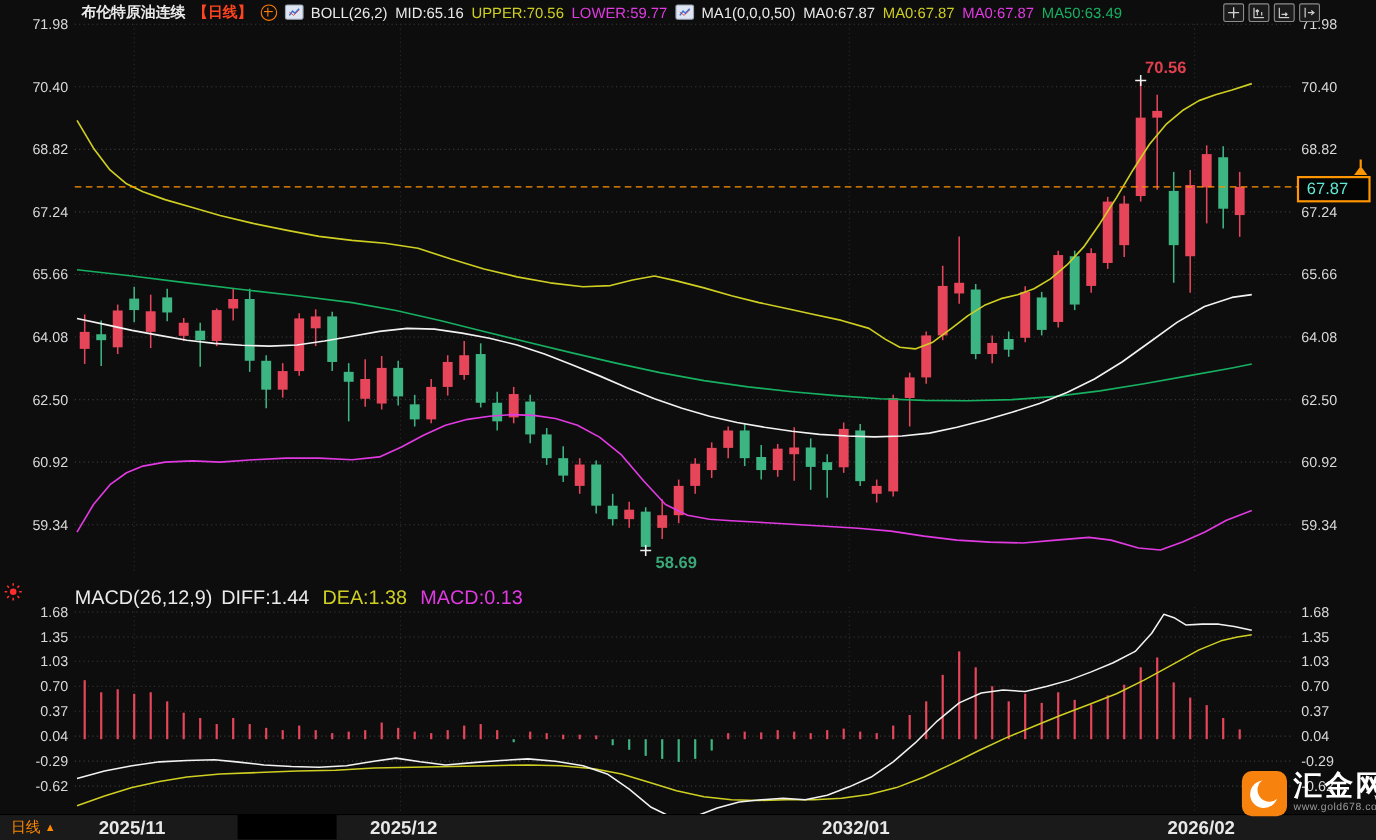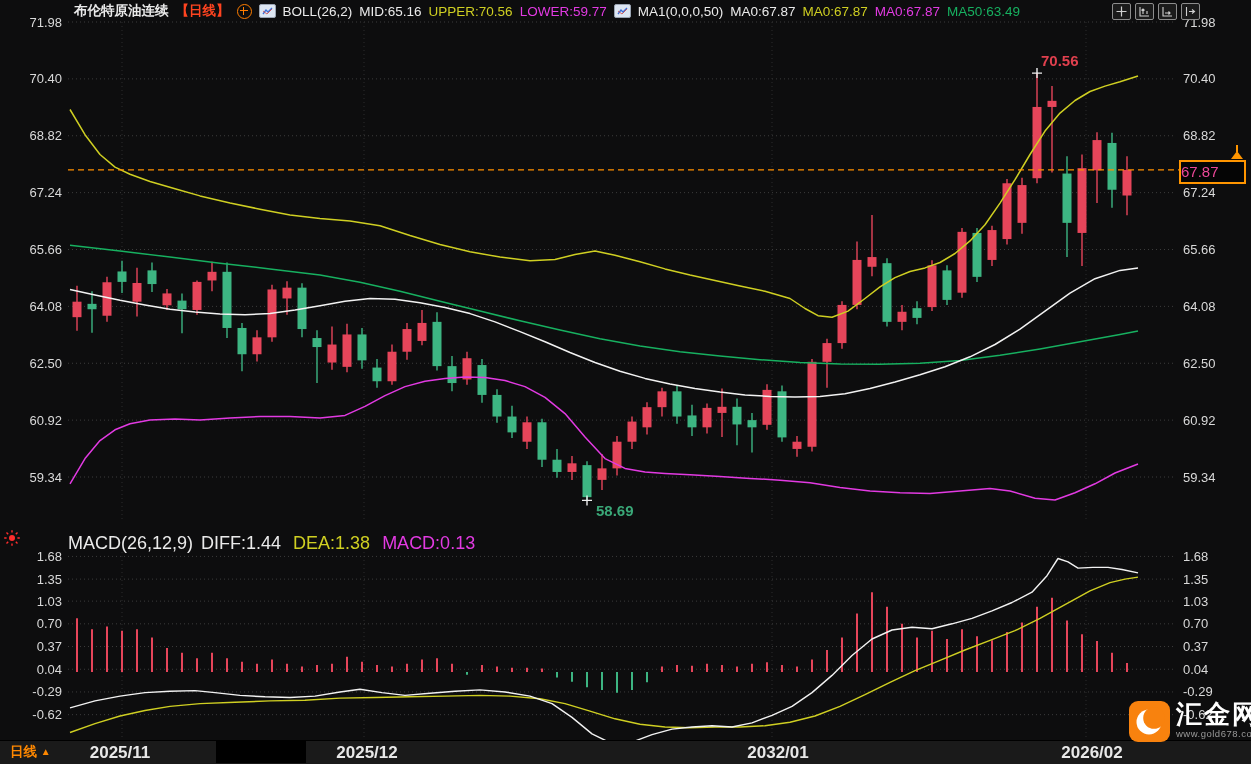--- a/index.html
+++ b/index.html
@@ -17,32 +17,32 @@
   .circ-plus:before{left:2.5px;right:2.5px;top:5px;height:1.5px;}
   .circ-plus:after{top:2.5px;bottom:2.5px;left:5px;width:1.5px;}
   .mini-chart{width:15px;height:12px;background:#dde6f2;border:1px solid #9aa4b2;border-radius:2px;
               display:inline-flex;align-items:center;justify-content:center;}
   
   .tools{position:absolute;left:1112px;top:3px;display:flex;gap:4px;z-index:5;}
   .tool{width:17px;height:15px;border:1px solid #8d8d8d;border-radius:2px;background:#1b1b1b;
         display:flex;align-items:center;justify-content:center;}
   
   .ptag{position:absolute;left:1179px;top:160px;width:67px;height:24px;box-sizing:border-box;
-        border:2px solid #ff9500;background:#050505;color:#ec4899;font-size:15px;line-height:20px;
-        z-index:6;}
+        border:2px solid #ff9500;background:#050505;color:#5eead4;font-size:15px;line-height:20px;
+        padding-left:7px;z-index:6;}
   .parrow{position:absolute;left:1231px;top:151px;width:0;height:0;z-index:7;
         border-left:6px solid transparent;border-right:6px solid transparent;border-bottom:8px solid #ff9500;}
   .parrow-stem{position:absolute;left:1236px;top:145px;width:2px;height:7px;background:#ff9500;z-index:7;}
   
   .mhdr{position:absolute;left:68px;top:533px;display:flex;gap:12px;font-size:18px;color:#eaeaea;z-index:5;}
   .alarm{position:absolute;left:3px;top:529px;z-index:5;}
   
   .bbar{position:absolute;left:0;top:740px;width:1251px;height:24px;background:#1a1a1a;
         border-top:1px solid #000;z-index:4;}
-  .btf{position:absolute;left:10px;top:743px;font-size:13.5px;font-weight:bold;color:#ff8800;z-index:5;}
+  .btf{position:absolute;left:10px;top:743px;font-size:13.5px;font-weight:normal;color:#ff8800;z-index:5;}
   .bdate{position:absolute;top:743px;font-size:17px;font-weight:bold;color:#e8e8e8;transform:translateX(-50%);z-index:5;}
   .redact{position:absolute;left:216px;top:740px;width:90px;height:23px;background:#000;z-index:6;}
   
   .logo{position:absolute;left:1129px;top:701px;display:flex;gap:6px;z-index:8;}
   .logo-sq{width:41px;height:41px;border-radius:9px;background:#f8820e;position:relative;overflow:hidden;}
   .logo-txt .nm{font-size:26px;font-weight:bold;color:#fff;line-height:27px;letter-spacing:2px;}
   .logo-txt .url{font-size:9.5px;color:#9a9a9a;letter-spacing:0.5px;}
 </style>
 </head>
 <body>

